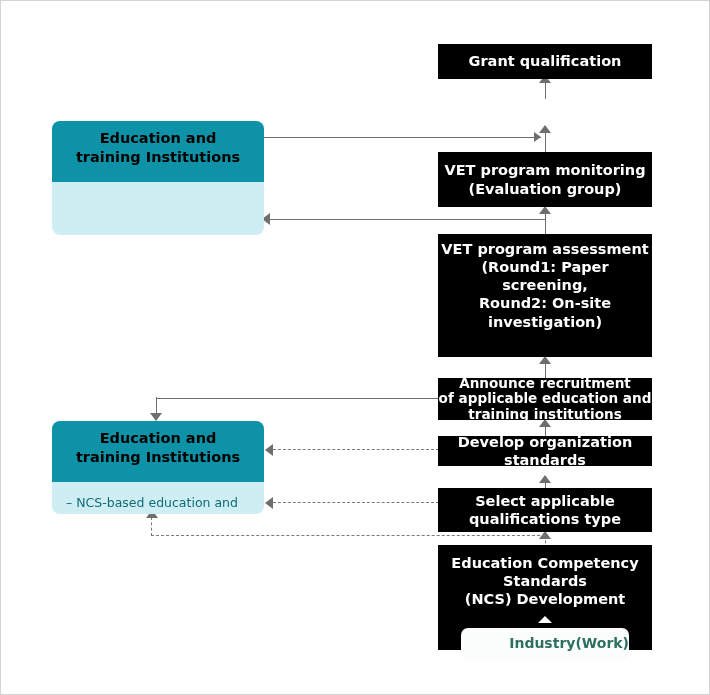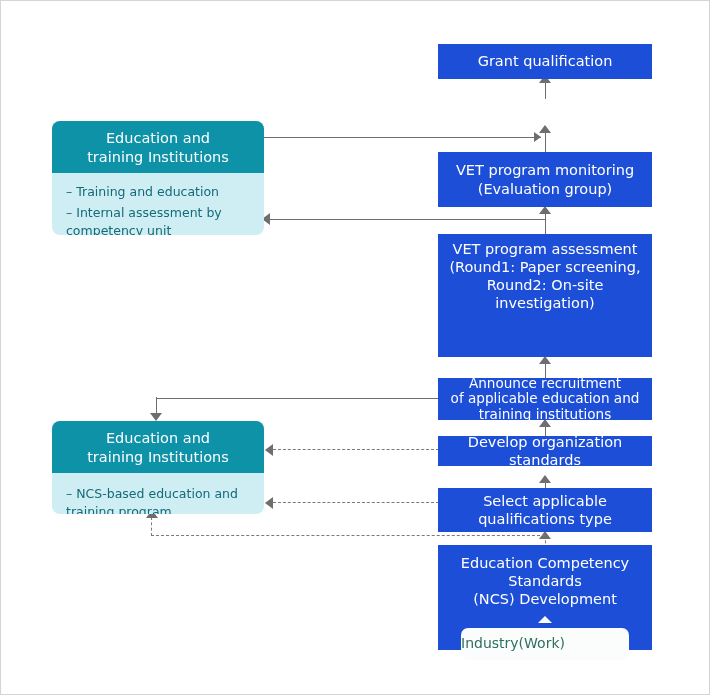--- a/index.html
+++ b/index.html
@@ -15,50 +15,52 @@
     width: 710px;
     height: 695px;
     background: #ffffff;
     border: 1px solid #d4d4d4;
     box-sizing: border-box;
     overflow: hidden;
   }
   
   .gbox {
     position: absolute;
-    background: #1d4ed8;
+    background: #000000;
     color: #ffffff;
     display: flex;
     flex-direction: column;
     align-items: center;
     justify-content: center;
     text-align: center;
     line-height: 1.25;
     font-size: 14.5px;
     box-sizing: border-box;
+    font-weight: bold;
   }
   .gbox .ttl {
     white-space: pre-line;
   }
   
   .card {
     position: absolute;
     box-sizing: border-box;
     border-radius: 8px;
     overflow: hidden;
     background: #cfeef3;
   }
   .card .hd {
     background: #0d92a8;
-    color: #ffffff;
+    color: #000000;
     text-align: center;
     font-size: 14.5px;
     line-height: 1.3;
-    padding: 8px 4px 6px 4px;
+    padding: 8px 4px 15px 4px;
     white-space: pre-line;
+    font-weight: bold;
   }
   .card .bd {
     color: #126b78;
     font-size: 12.5px;
     line-height: 1.45;
     padding: 10px 12px 10px 14px;
   }
   .card .bd .li {
     margin-bottom: 3px;
     white-space: pre-line;
@@ -78,21 +80,21 @@
   }
   .inner-list .li { white-space: pre-line; }
   
   .pill {
     background: #fbfdfc;
     color: #2f6f5f;
     border-radius: 7px;
     font-size: 14px;
     padding: 7px 0;
     width: 168px;
-    text-align: left;
+    text-align: right;
     margin-top: 3px;
   }
   .uparrow-white {
     width: 0; height: 0;
     border-left: 7px solid transparent;
     border-right: 7px solid transparent;
     border-bottom: 7px solid #ffffff;
     margin-bottom: 2px;
   }
   
@@ -219,25 +221,20 @@
 (NCS) Development</div>
     <div class="uparrow-white" style="margin-top:8px;"></div>
     <div class="pill">
       <span>Industry(Work)</span>
     </div>
   </div>
 
   <div class="card" style="left:51px; top:120px; width:212px; height:114px;">
     <div class="hd">Education and
 training Institutions</div>
-    <div class="bd">
-      <div class="li">– Training and education</div>
-      <div class="li">– Internal assessment by
-   competency unit</div>
-    </div>
   </div>
 
   <div class="card" style="left:51px; top:420px; width:212px; height:93px;">
     <div class="hd">Education and
 training Institutions</div>
     <div class="bd" style="padding-top:12px;">
       <div class="li">– NCS-based education and
    training program development</div>
     </div>
   </div>

